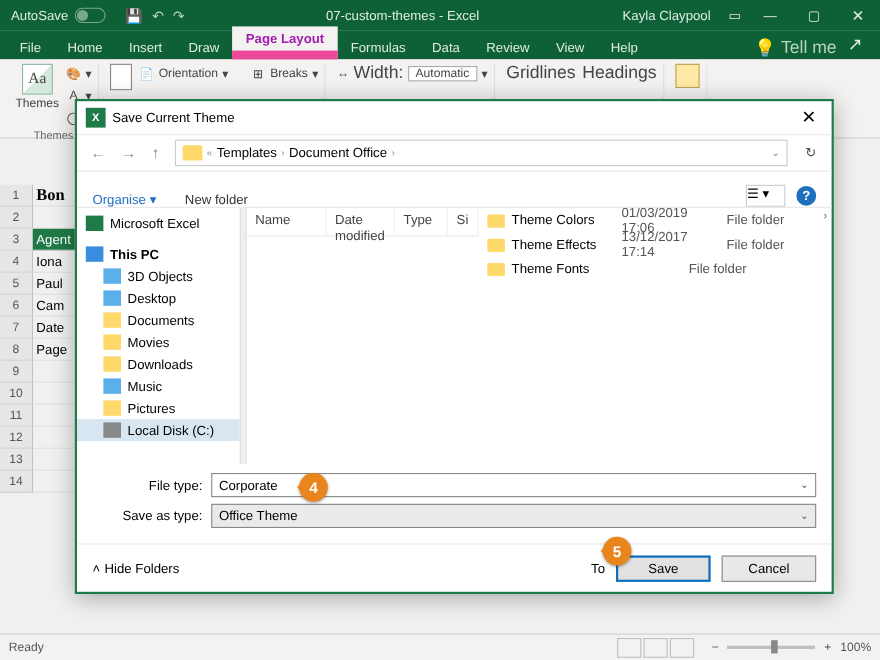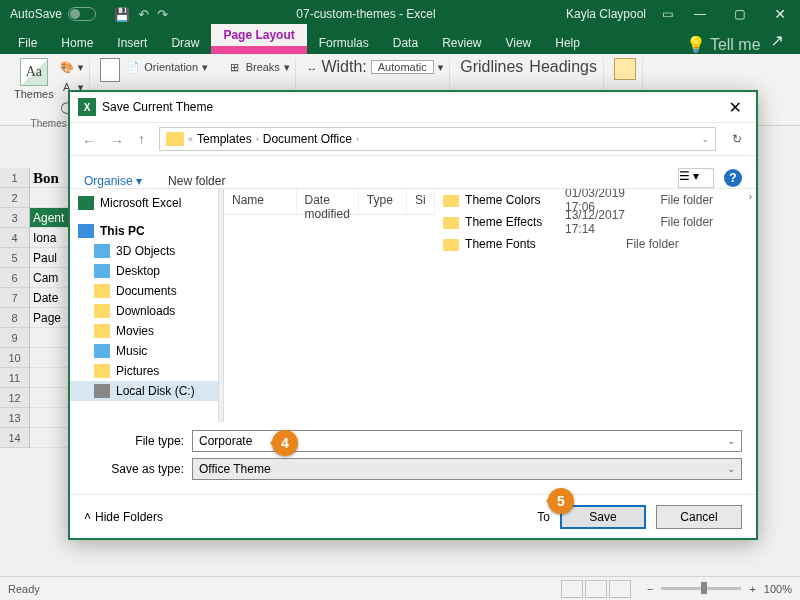--- a/index.html
+++ b/index.html
@@ -333,25 +333,25 @@
       <div class="tnode indent">
           <span class="tico blue"></span>
           <span>Desktop</span>
         </div>
       <div class="tnode indent">
           <span class="tico fold"></span>
           <span>Documents</span>
         </div>
       <div class="tnode indent">
           <span class="tico fold"></span>
+          <span>Movies</span>
+        </div>
+      <div class="tnode indent">
+          <span class="tico fold"></span>
           <span>Downloads</span>
-        </div>
-      <div class="tnode indent">
-          <span class="tico fold"></span>
-          <span>Movies</span>
         </div>
       <div class="tnode indent">
           <span class="tico blue"></span>
           <span>Music</span>
         </div>
       <div class="tnode indent">
           <span class="tico fold"></span>
           <span>Pictures</span>
         </div>
       <div class="tnode indent sel">

